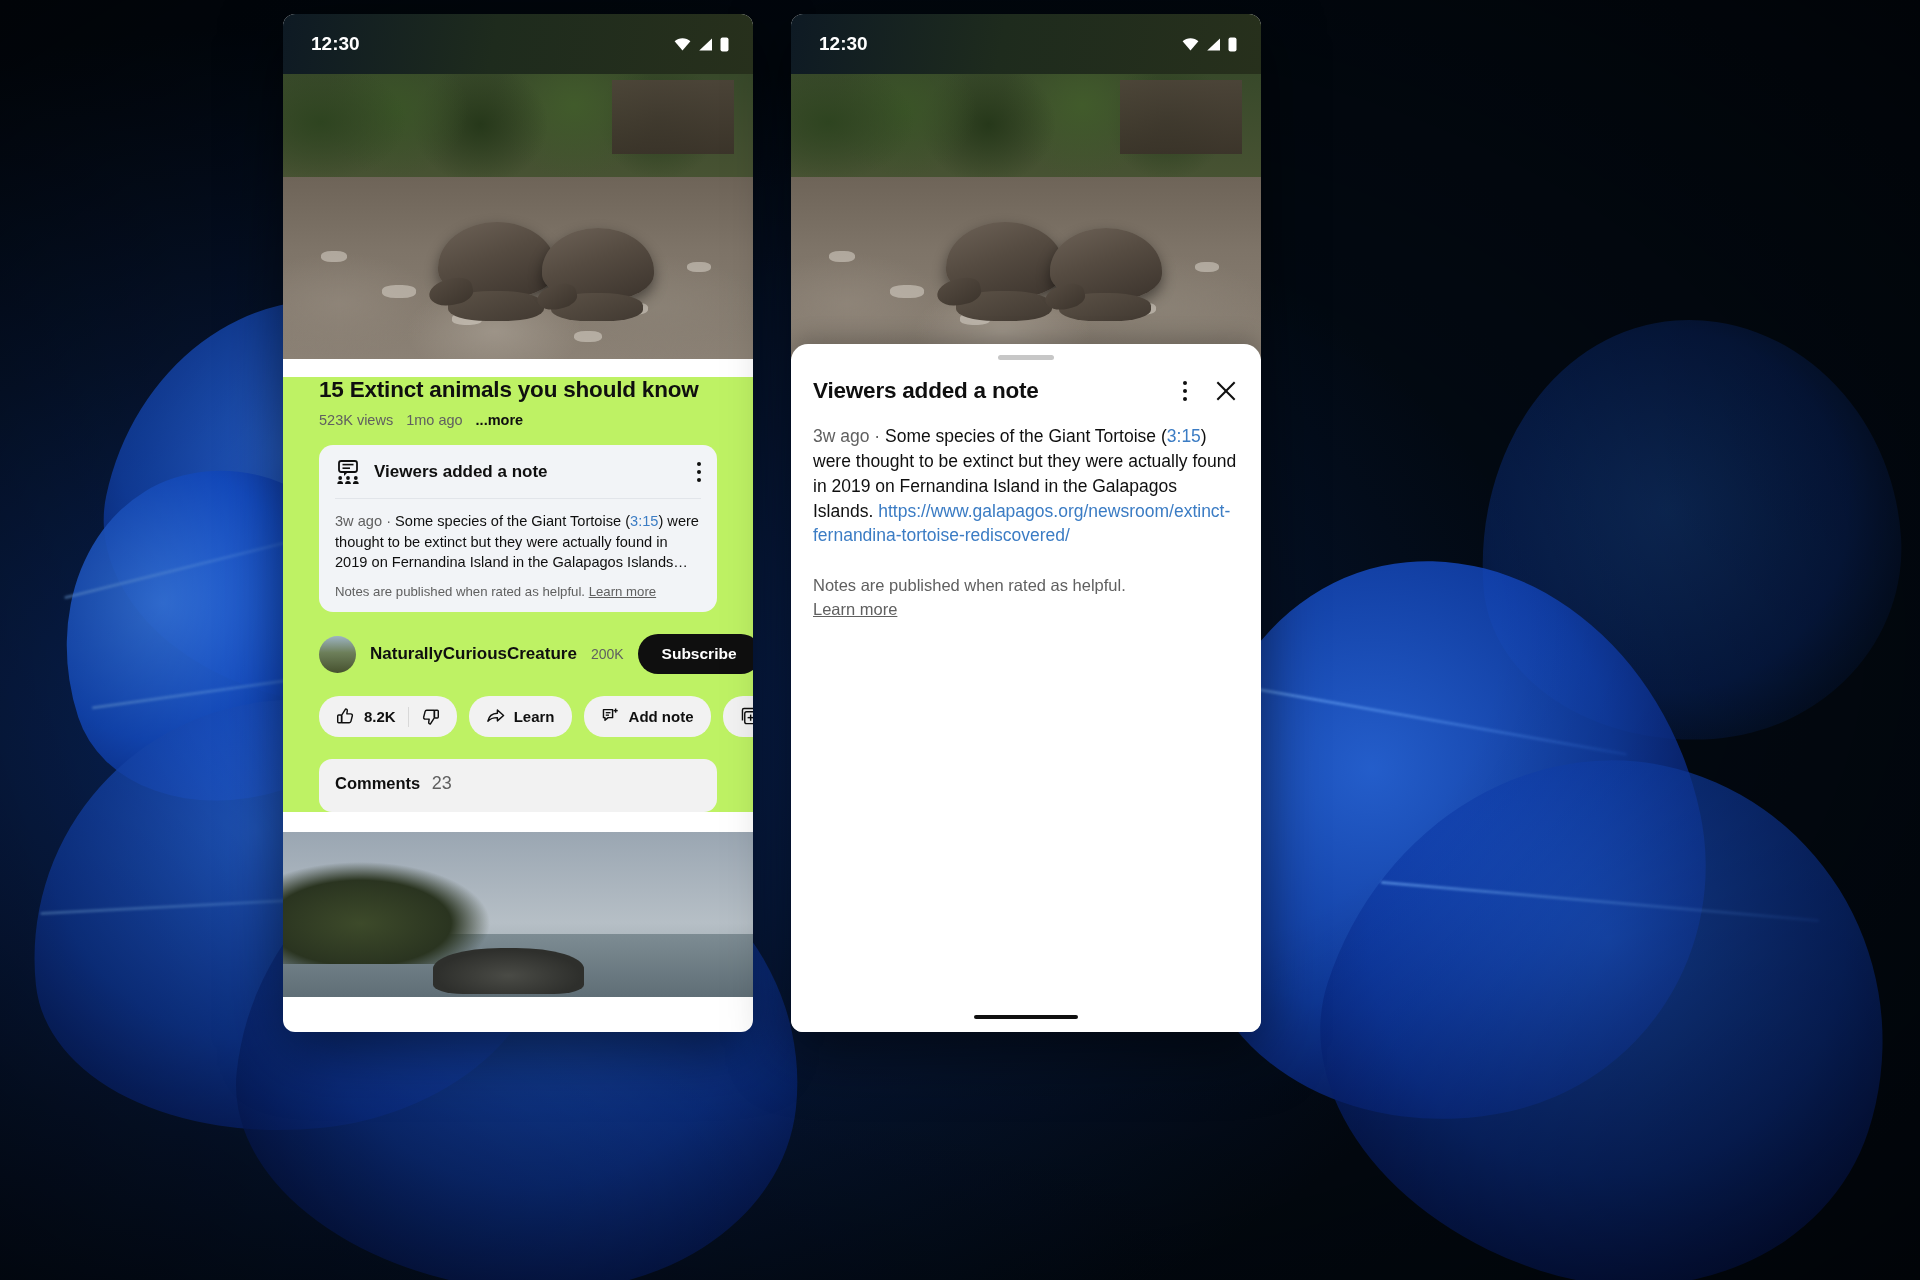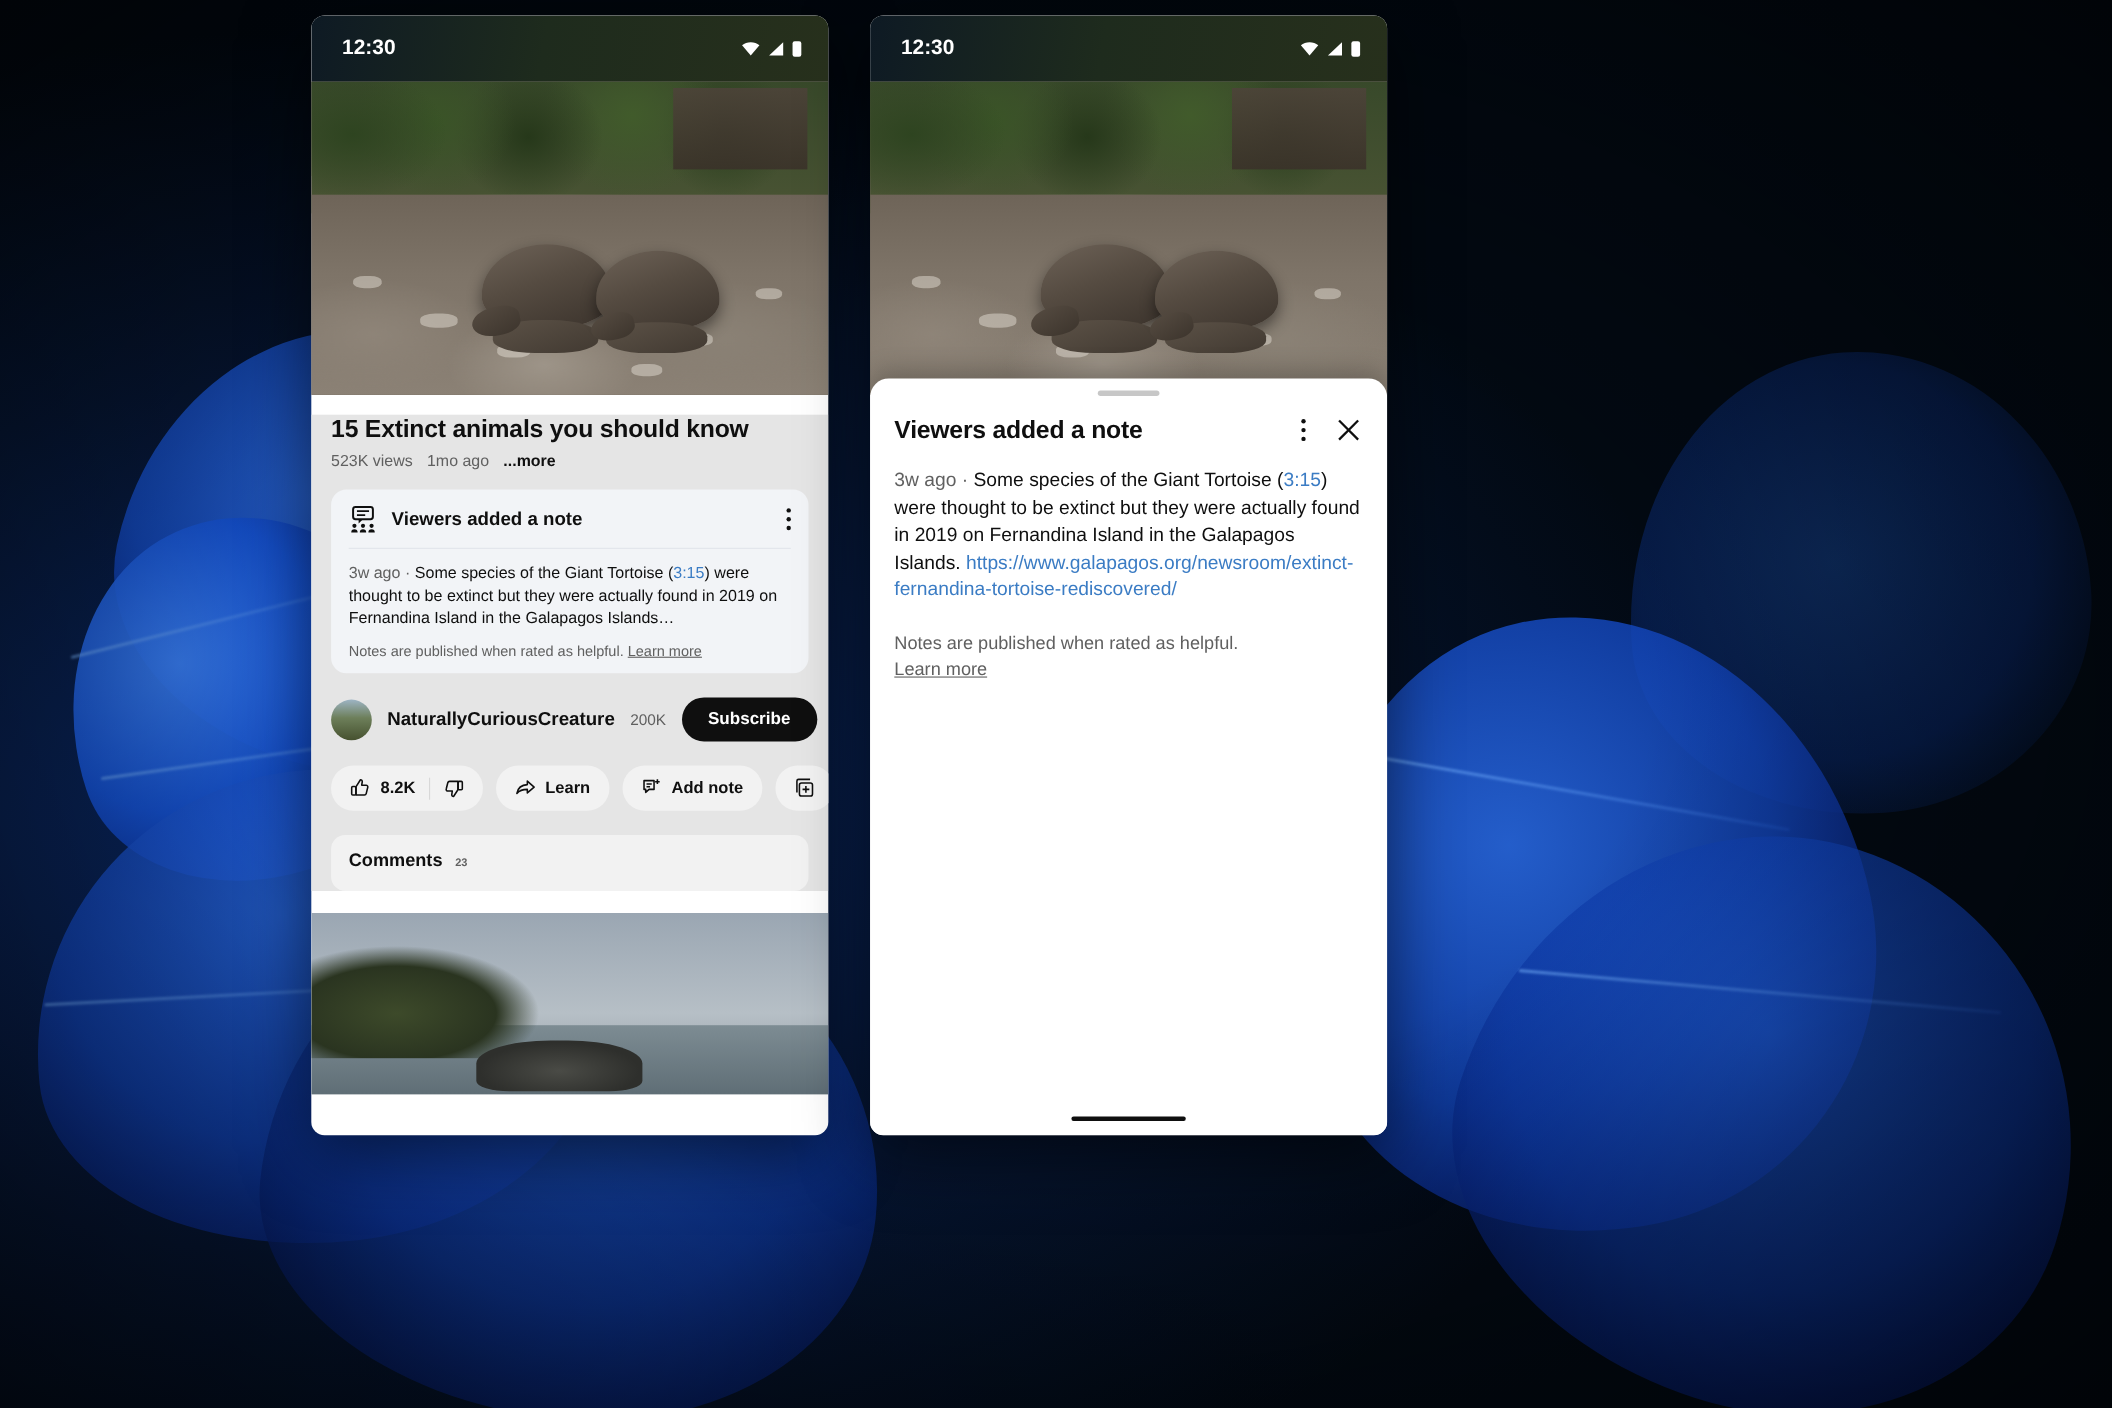--- a/index.html
+++ b/index.html
@@ -102,21 +102,21 @@
     position:absolute; border-radius:52% 52% 44% 44% / 62% 62% 38% 38%;
     background:linear-gradient(160deg,#6d6257 0%,#554b41 45%,#3b332c 100%);
     box-shadow:0 6px 14px rgba(0,0,0,.45);
   }
   .t-body { position:absolute; border-radius:45% 45% 40% 40%;
             background:linear-gradient(160deg,#5c5247 0%,#413931 100%); }
   .t-neck { position:absolute; border-radius:50% 40% 40% 50%;
             background:linear-gradient(160deg,#554b41,#3d352d); }
 
   
-  .content { padding:0 18px; background:#e5e5e5; }
+  .content { padding:0 36px; background:#bef264; }
   .vtitle { font-size:22.5px; font-weight:700; color:#0f0f0f; letter-spacing:-.2px;
             margin-top:18px; white-space:nowrap; }
   .vmeta  { font-size:14.5px; color:#606060; margin-top:9px; display:flex; gap:13px; align-items:baseline; }
   .vmeta .more { color:#0f0f0f; font-weight:700; }
 
   .note-card {
     margin-top:17px; background:#f2f4f7; border-radius:14px; padding:14px 16px 13px 16px;
   }
   .note-head { display:flex; align-items:center; gap:13px; }
   .note-title { font-size:17px; font-weight:700; color:#0f0f0f; flex:1; }
@@ -135,21 +135,21 @@
   .subscribe { margin-left:auto; background:#0f0f0f; color:#fff; border:none; border-radius:20px;
                padding:11px 24px; font-size:15.5px; font-weight:700; font-family:inherit; cursor:pointer; }
 
   .actions { display:flex; gap:12px; margin-top:22px; }
   .chip { background:#f2f2f2; border-radius:20px; height:41px; display:flex; align-items:center;
           gap:9px; padding:0 17px; font-size:15px; font-weight:600; color:#0f0f0f; flex:none; }
   .chip .sep { width:1px; height:20px; background:#d8d8d8; margin:0 3px; }
 
   .comments { margin-top:22px; background:#f2f2f2; border-radius:13px; padding:14px 16px 18px 16px; }
   .c-head { font-size:16.5px; font-weight:700; color:#0f0f0f; }
-  .c-head .cnt { font-size:10px; font-weight:700; color:#606060; margin-left:7px; }
+  .c-head .cnt { font-size:18px; font-weight:400; color:#606060; margin-left:7px; }
   .c-row { display:flex; gap:13px; margin-top:12px; }
   .c-av { width:29px; height:29px; border-radius:50%; flex:none;
           background:linear-gradient(180deg,#4b6b86 0%,#7e94a3 55%,#b8c3c8 100%); }
   .c-txt { font-size:14.5px; line-height:1.38; color:#0f0f0f; }
 
   .next-video { margin-top:20px; height:165px; position:relative; overflow:hidden; }
   .nv-sky { position:absolute; inset:0; background:linear-gradient(180deg,#9aa6b2 0%,#b6bfc6 55%,#8f9aa0 100%); }
   .nv-sea { position:absolute; left:0; bottom:0; width:100%; height:38%;
             background:linear-gradient(180deg,#7d8c93 0%,#5f6e76 100%); }
   .nv-bush { position:absolute; left:-2%; bottom:20%; width:46%; height:62%;

